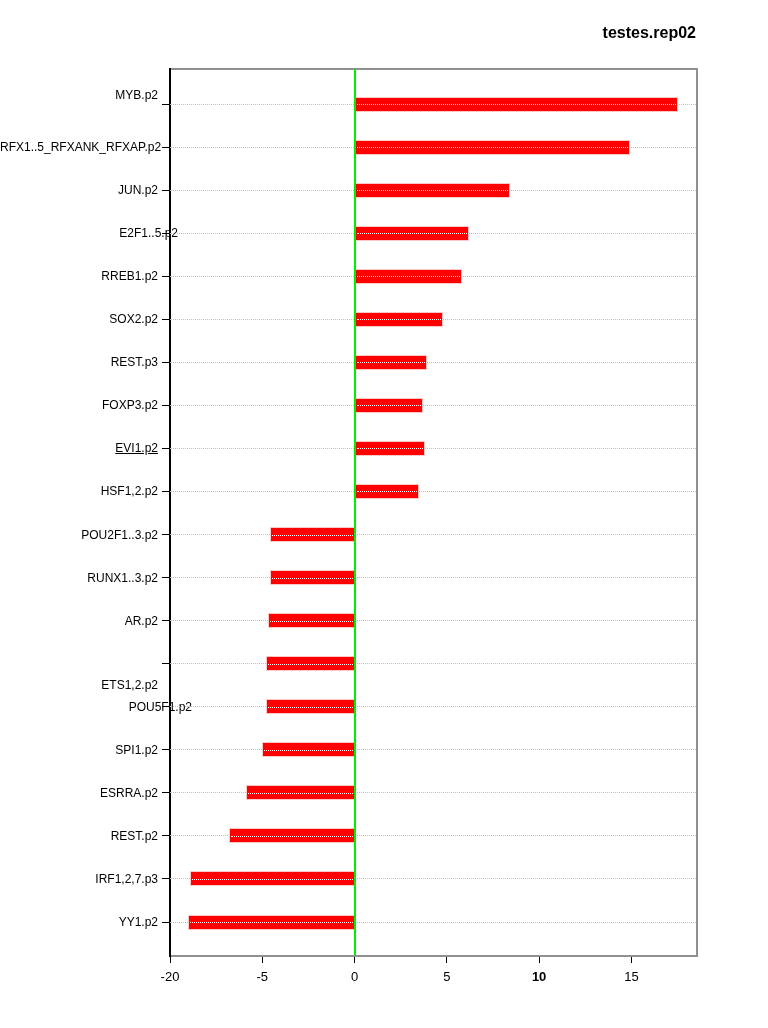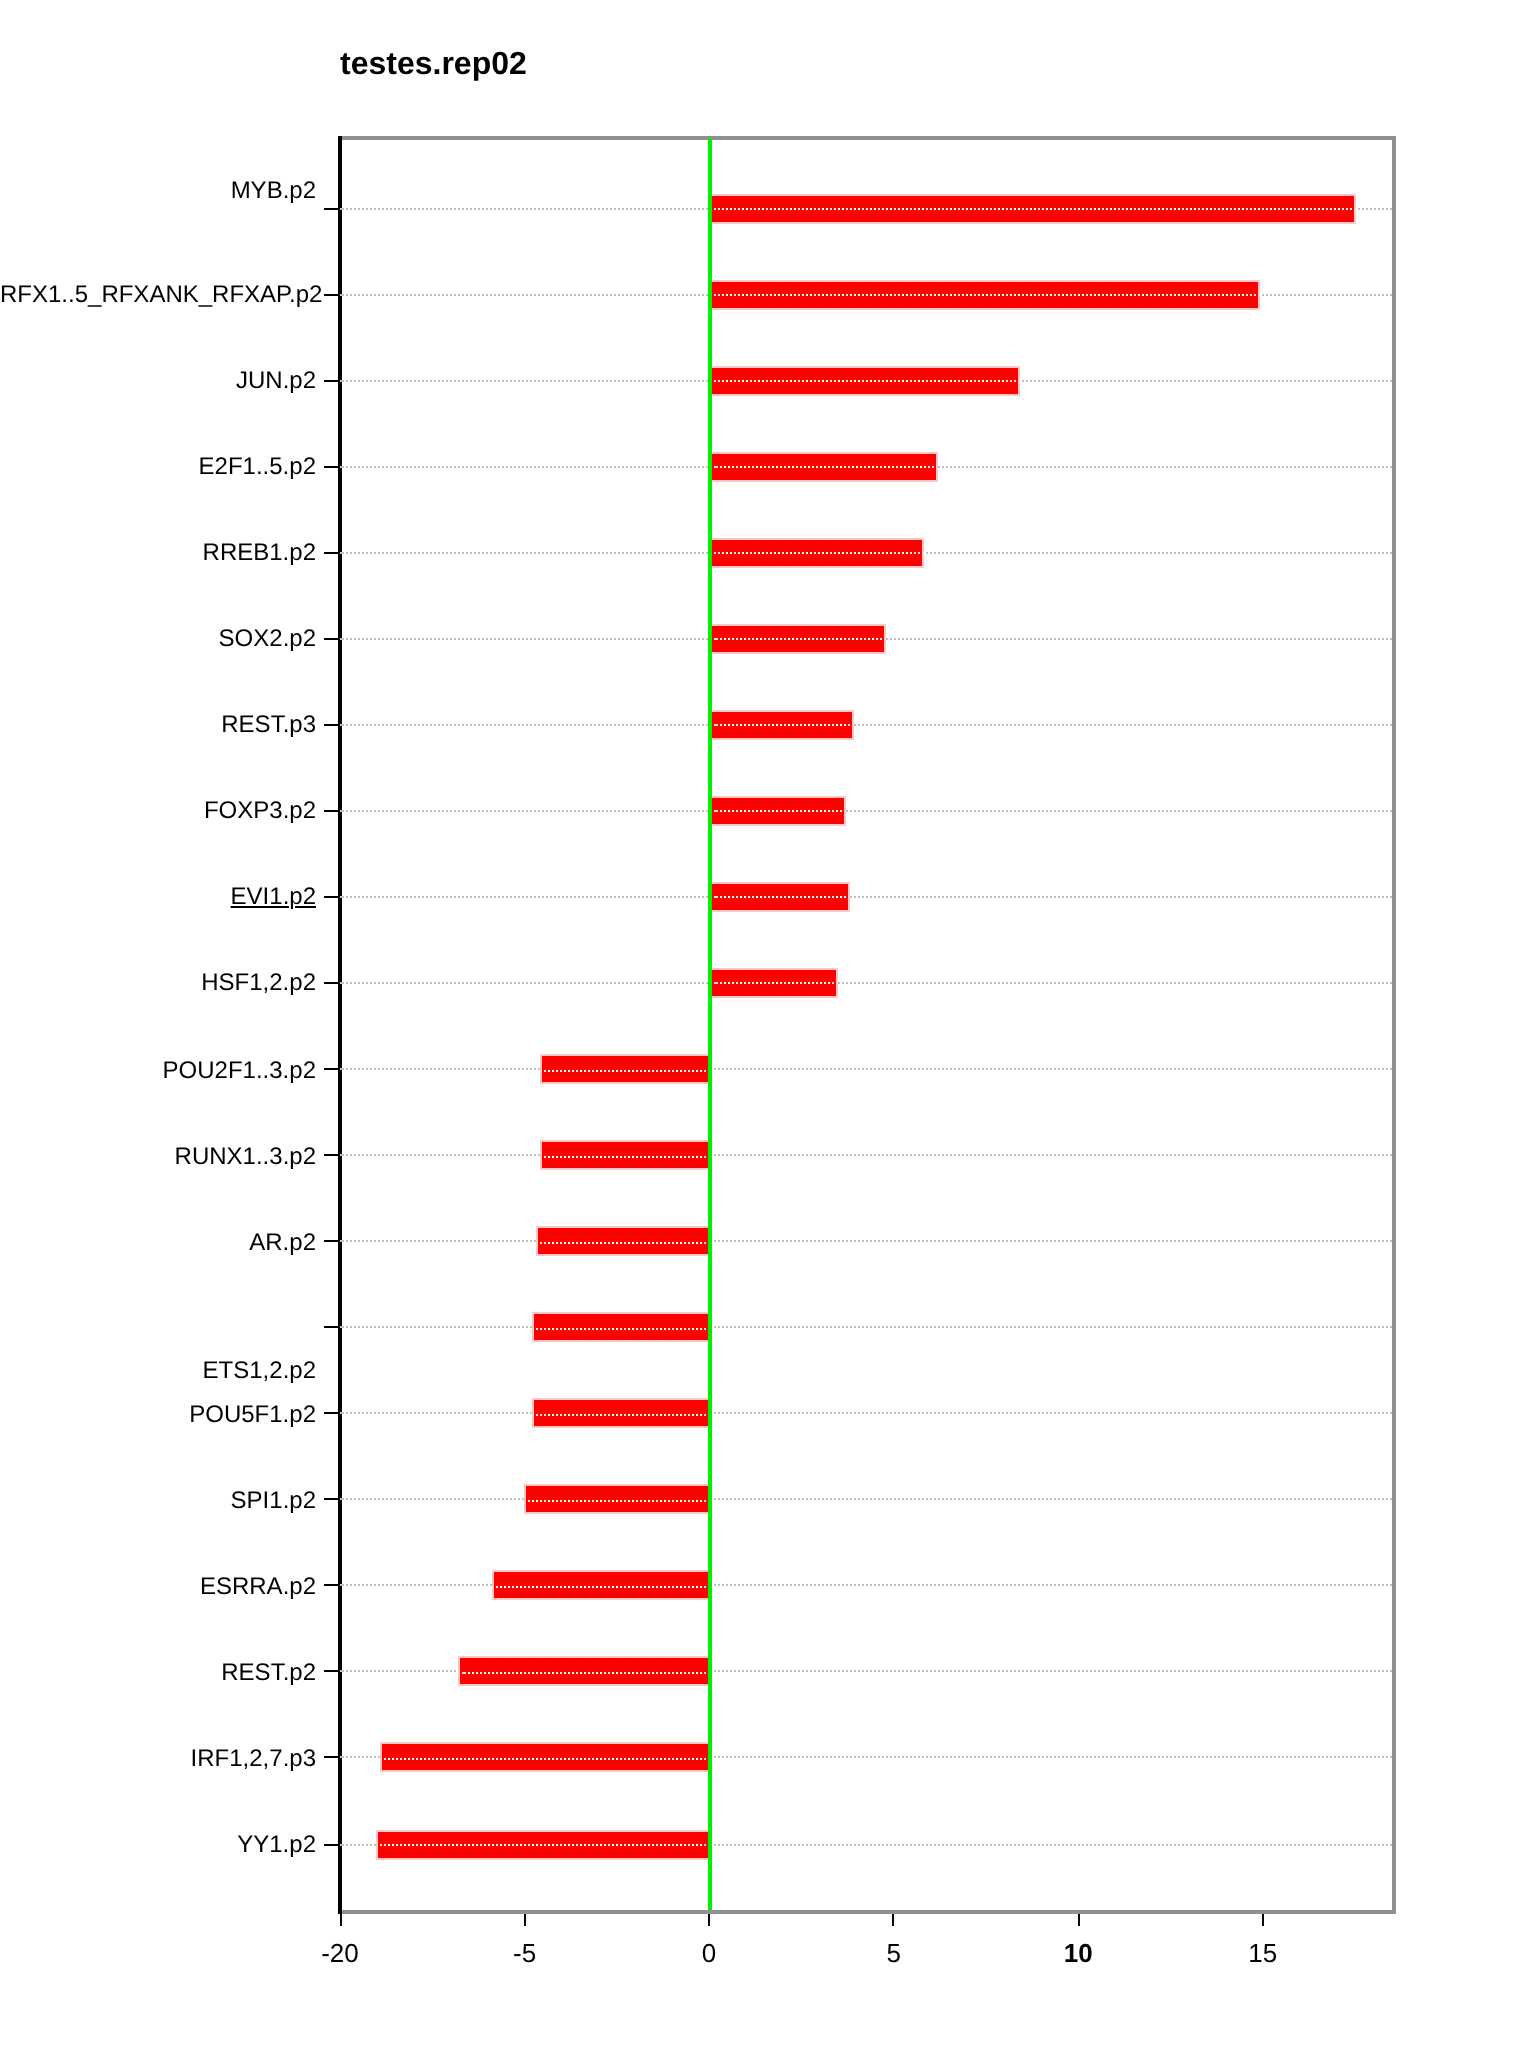--- a/index.html
+++ b/index.html
@@ -6,21 +6,21 @@
   .canvas{
     position:relative;
     width:768px;height:1028px;
     background:#ffffff;
     font-family:"Liberation Sans", sans-serif;
     overflow:hidden;
   }
   .title{
     position:absolute;
     left:170px;top:24px;width:526px;
-    text-align:left;
+    text-align:right;
     font-size:16px;font-weight:bold;color:#000;
   }
   .xlabel{
     position:absolute;
     left:170px;top:999px;width:526px;
     text-align:center;
     font-size:13px;color:#000;
   }
   #plot{position:absolute;left:0;top:0;width:768px;height:1028px;}
   .edge{position:absolute;}
@@ -88,21 +88,21 @@
         <div class="bar-grid-overlay"></div>
       </div>
       <div class="gridline" style="left: 170px; top: 189.605px; width: 526px;"></div>
       <div class="ytick" style="left: 162px; top: 189.605px;"></div>
       <div class="cat-label" style="top: 182.105px;">JUN.p2</div>
       <div class="bar" title="JUN.p2: 8.4" style="left: 354.561px; top: 182.605px; width: 155.032px; background: rgb(255, 0, 0); border: 1px solid rgb(255, 200, 200);">
         <div class="bar-grid-overlay"></div>
       </div>
       <div class="gridline" style="left: 170px; top: 232.658px; width: 526px;"></div>
       <div class="ytick" style="left: 162px; top: 232.658px;"></div>
-      <div class="cat-label" style="top: 225.158px;">E2F1..5.p2</div>
+      <div class="cat-label" style="top: 225.158px; margin-left: 20px;">E2F1..5.p2</div>
       <div class="bar" title="E2F1..5.p2: 6.2" style="left: 354.561px; top: 225.658px; width: 114.428px; background: rgb(255, 0, 0); border: 1px solid rgb(255, 200, 200);">
         <div class="bar-grid-overlay"></div>
       </div>
       <div class="gridline" style="left: 170px; top: 275.711px; width: 526px;"></div>
       <div class="ytick" style="left: 162px; top: 275.711px;"></div>
       <div class="cat-label" style="top: 268.211px;">RREB1.p2</div>
       <div class="bar" title="RREB1.p2: 5.8" style="left: 354.561px; top: 268.711px; width: 107.046px; background: rgb(255, 0, 0); border: 1px solid rgb(255, 200, 200);">
         <div class="bar-grid-overlay"></div>
       </div>
       <div class="gridline" style="left: 170px; top: 318.763px; width: 526px;"></div>
@@ -154,21 +154,21 @@
         <div class="bar-grid-overlay"></div>
       </div>
       <div class="gridline" style="left: 170px; top: 663.184px; width: 526px;"></div>
       <div class="ytick" style="left: 162px; top: 663.184px;"></div>
       <div class="cat-label" style="top: 677px;">ETS1,2.p2</div>
       <div class="bar" title="ETS1,2.p2: -4.8" style="left: 265.972px; top: 656.184px; width: 88.5895px; background: rgb(255, 0, 0); border: 1px solid rgb(255, 200, 200);">
         <div class="bar-grid-overlay"></div>
       </div>
       <div class="gridline" style="left: 170px; top: 706.237px; width: 526px;"></div>
       <div class="ytick" style="left: 162px; top: 706.237px;"></div>
-      <div class="cat-label" style="top: 698.737px;">POU5F1.p2</div>
+      <div class="cat-label" style="top: 698.737px; margin-left: 34px;">POU5F1.p2</div>
       <div class="bar" title="POU5F1.p2: -4.8" style="left: 265.972px; top: 699.237px; width: 88.5895px; background: rgb(255, 0, 0); border: 1px solid rgb(255, 200, 200);">
         <div class="bar-grid-overlay"></div>
       </div>
       <div class="gridline" style="left: 170px; top: 749.289px; width: 526px;"></div>
       <div class="ytick" style="left: 162px; top: 749.289px;"></div>
       <div class="cat-label" style="top: 741.789px;">SPI1.p2</div>
       <div class="bar" title="SPI1.p2: -5" style="left: 262.281px; top: 742.289px; width: 92.2807px; background: rgb(255, 0, 0); border: 1px solid rgb(255, 200, 200);">
         <div class="bar-grid-overlay"></div>
       </div>
       <div class="gridline" style="left: 170px; top: 792.342px; width: 526px;"></div>

